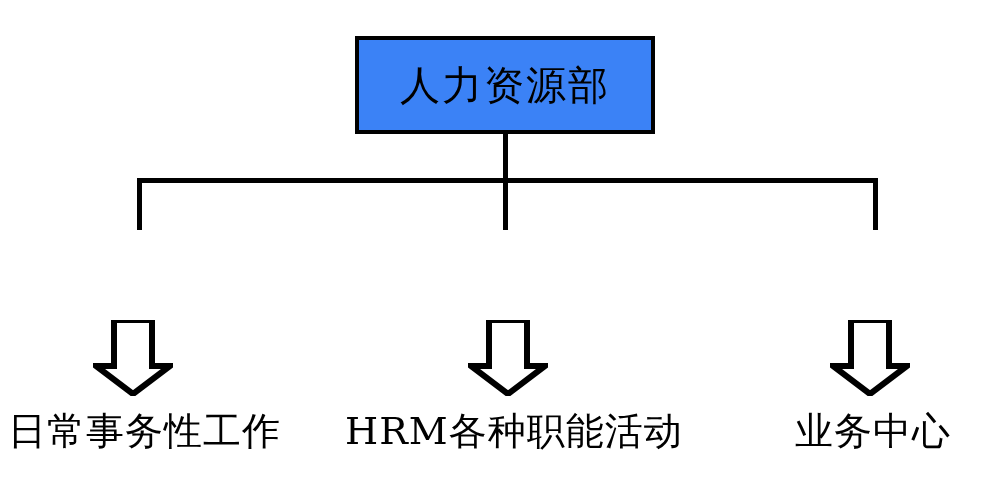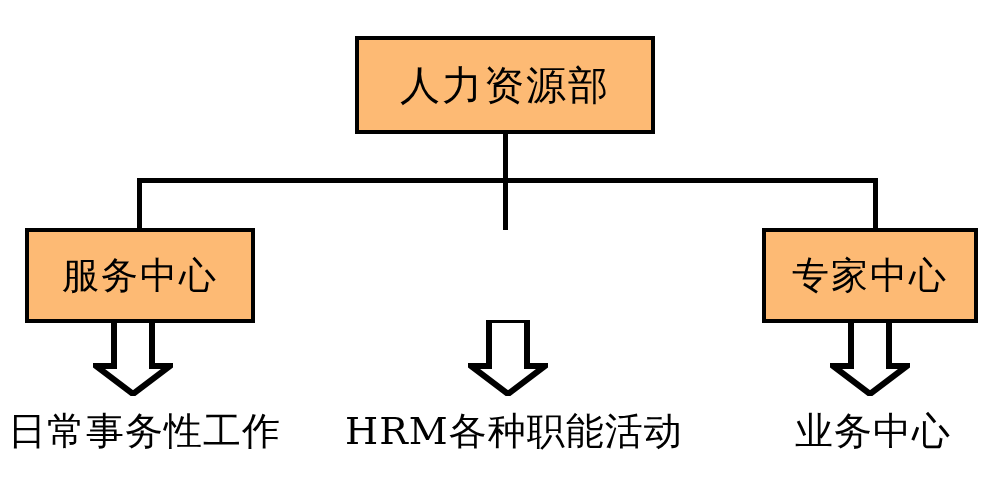--- a/index.html
+++ b/index.html
@@ -14,21 +14,21 @@
     background: #ffffff;
     overflow: hidden;
     font-family: "DejaVu Serif", "Liberation Serif", serif;
   }
 
   
   .node-box {
     position: absolute;
     box-sizing: border-box;
     border: 4px solid #000000;
-    background: #fdba74;
+    background: #3b82f6;
     display: flex;
     align-items: center;
     justify-content: center;
   }
   .node-label {
     font-family: "DejaVu Serif", "Liberation Serif", serif;
     color: #000000;
     white-space: nowrap;
     line-height: 1;
     letter-spacing: 2px;
@@ -90,28 +90,22 @@
   <div class="node-box" id="box-root">
     <span class="node-label">人力资源部</span>
   </div>
 
   <div class="line-v" id="drop-root"></div>
   <div class="line-h" id="bus-main"></div>
   <div class="line-v" id="drop-service"></div>
   <div class="line-v" id="drop-business"></div>
   <div class="line-v" id="drop-expert"></div>
 
-  <div class="node-box" id="box-service">
-    <span class="node-label">服务中心</span>
-  </div>
 
 
-  <div class="node-box" id="box-expert">
-    <span class="node-label">专家中心</span>
-  </div>
 
   <svg class="arrow" id="arrow-service" viewBox="0 0 80 76">
     <polygon points="21,0 21,46 3,46 40,74 77,46 59,46 59,0" fill="#ffffff" stroke="#000000" stroke-width="6" stroke-linejoin="miter"></polygon>
   </svg>
 
   <svg class="arrow" id="arrow-business" viewBox="0 0 80 76">
     <polygon points="21,0 21,46 3,46 40,74 77,46 59,46 59,0" fill="#ffffff" stroke="#000000" stroke-width="6" stroke-linejoin="miter"></polygon>
   </svg>
 
   <svg class="arrow" id="arrow-expert" viewBox="0 0 80 76">

